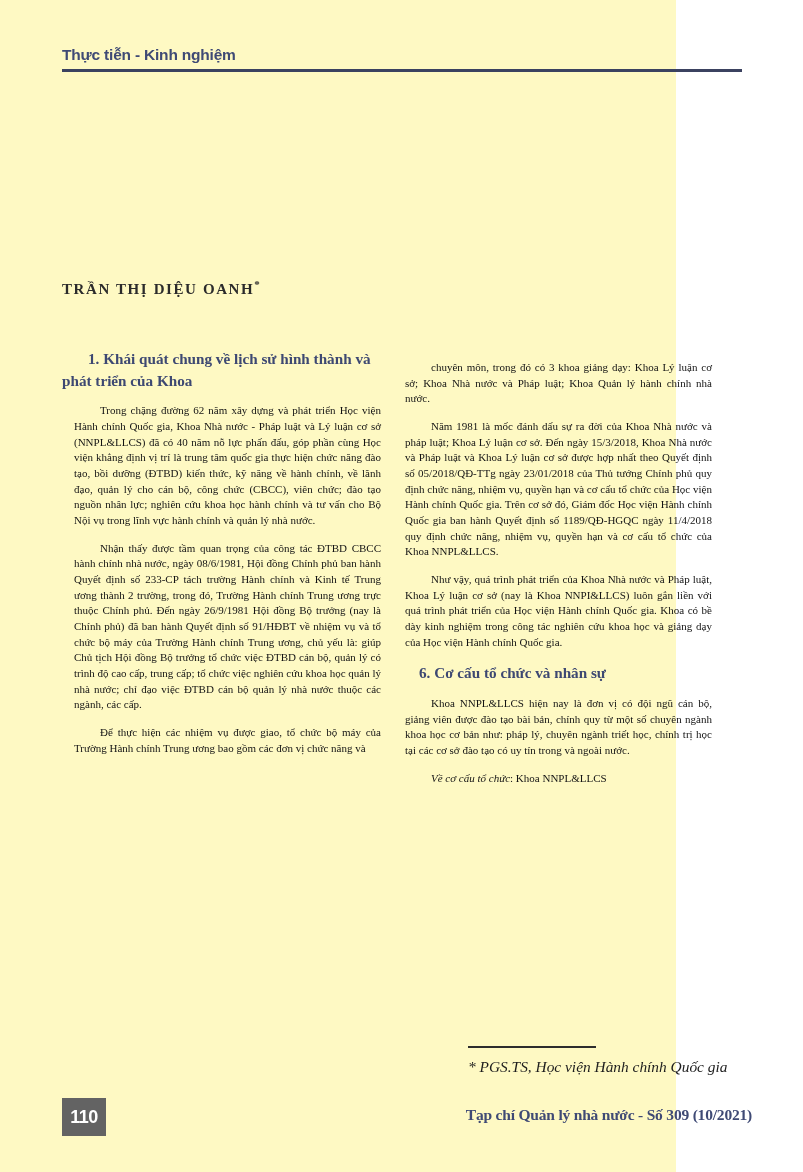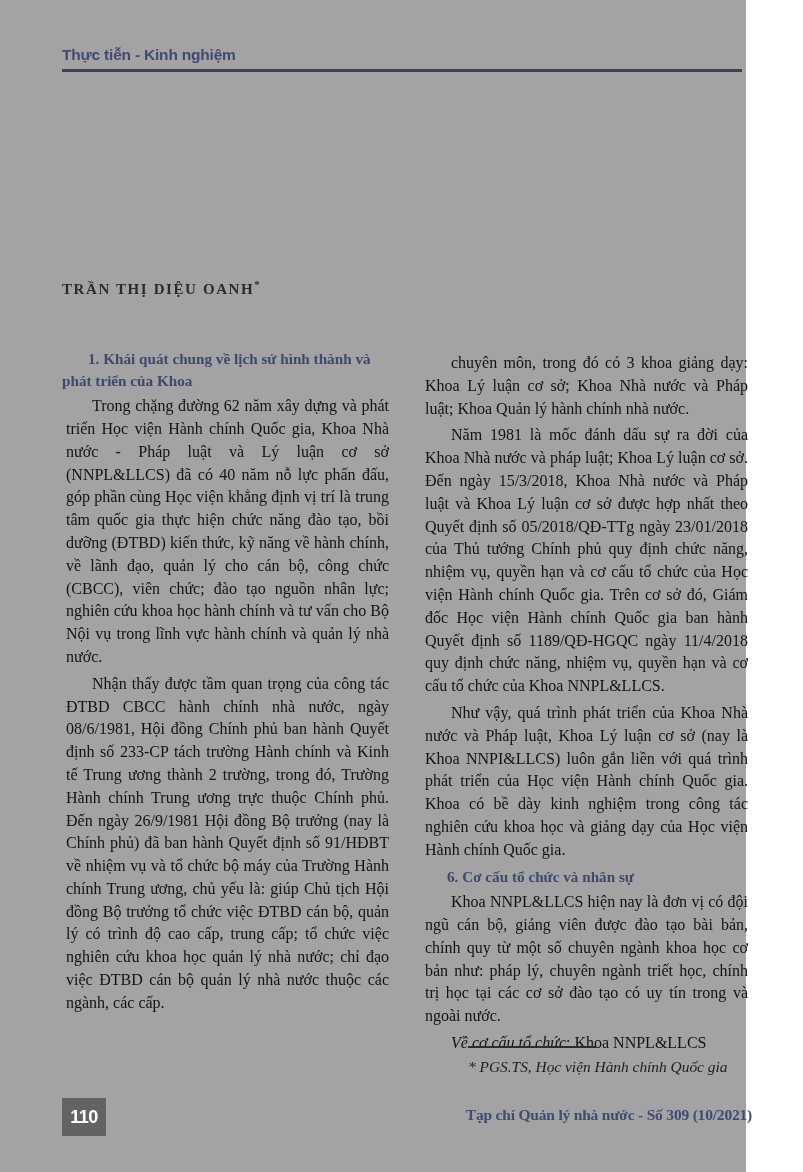--- a/index.html
+++ b/index.html
@@ -12,23 +12,23 @@
     height: 1172px;
     position: relative;
     font-family: "Liberation Serif", "DejaVu Serif", serif;
     color: #1b1b1b;
     overflow: hidden;
   }
 
   .page {
     position: absolute;
     left: 0; top: 0;
-    width: 746px;
+    width: 676px;
     height: 1172px;
-    background: #a3a3a3;
+    background: #fef9c3;
   }
 
   
   .runhead-wrap {
     position: absolute;
     left: 62px;
     top: 46px;
     width: 680px;
   }
   .runhead {
@@ -85,40 +85,39 @@
     letter-spacing: 0;
   }
 
   
   .columns {
     position: absolute;
     left: 62px;
     top: 348px;
     width: 690px;
     display: flex;
-    gap: 28px;
   }
   .col {
     width: 331px;
   }
 
   .sec-head {
     font-family: "Liberation Serif", "DejaVu Serif", serif;
     font-weight: bold;
     font-size: 15.2px;
     line-height: 1.42;
     color: #3d4872;
     text-indent: 26px;
     margin: 0 0 1px 0;
     text-align: left;
   }
 
   p.body {
-    margin: 4px;
-    font-size: 16px;
+    margin: 12px;
+    font-size: 11px;
     line-height: 1.425;
     text-align: justify;
     text-indent: 26px;
     color: #131313;
     hyphens: none;
   }
   p.body.nolast { text-align-last: left; }
   .it { font-style: italic; }
 
   
@@ -191,20 +190,21 @@
 
 
   <div class="author"><span>TRẦN THỊ DIỆU OANH</span><sup>*</sup></div>
 
   <div class="columns">
 
     <div class="col">
       <div class="sec-head">1. Khái quát chung về lịch sử hình thành và phát triển của Khoa</div>
       <p class="body">Trong chặng đường 62 năm xây dựng và phát triển Học viện Hành chính Quốc gia, Khoa Nhà nước - Pháp luật và Lý luận cơ sở (NNPL&amp;LLCS) đã có 40 năm nỗ lực phấn đấu, góp phần cùng Học viện khẳng định vị trí là trung tâm quốc gia thực hiện chức năng đào tạo, bồi dưỡng (ĐTBD) kiến thức, kỹ năng về hành chính, về lãnh đạo, quản lý cho cán bộ, công chức (CBCC), viên chức; đào tạo nguồn nhân lực; nghiên cứu khoa học hành chính và tư vấn cho Bộ Nội vụ trong lĩnh vực hành chính và quản lý nhà nước.</p>
       <p class="body">Nhận thấy được tầm quan trọng của công tác ĐTBD CBCC hành chính nhà nước, ngày 08/6/1981, Hội đồng Chính phủ ban hành Quyết định số 233-CP tách trường Hành chính và Kinh tế Trung ương thành 2 trường, trong đó, Trường Hành chính Trung ương trực thuộc Chính phủ. Đến ngày 26/9/1981 Hội đồng Bộ trưởng (nay là Chính phủ) đã ban hành Quyết định số 91/HĐBT về nhiệm vụ và tổ chức bộ máy của Trường Hành chính Trung ương, chủ yếu là: giúp Chủ tịch Hội đồng Bộ trưởng tổ chức việc ĐTBD cán bộ, quản lý có trình độ cao cấp, trung cấp; tổ chức việc nghiên cứu khoa học quản lý nhà nước; chỉ đạo việc ĐTBD cán bộ quản lý nhà nước thuộc các ngành, các cấp.</p>
+      <p class="body nolast">Để thực hiện các nhiệm vụ được giao, tổ chức bộ máy của Trường Hành chính Trung ương bao gồm các đơn vị chức năng và</p>
     </div>
 
     <div class="col">
       <p class="body">chuyên môn, trong đó có 3 khoa giảng dạy: Khoa Lý luận cơ sở; Khoa Nhà nước và Pháp luật; Khoa Quản lý hành chính nhà nước.</p>
       <p class="body">Năm 1981 là mốc đánh dấu sự ra đời của Khoa Nhà nước và pháp luật; Khoa Lý luận cơ sở. Đến ngày 15/3/2018, Khoa Nhà nước và Pháp luật và Khoa Lý luận cơ sở được hợp nhất theo Quyết định số 05/2018/QĐ-TTg ngày 23/01/2018 của Thủ tướng Chính phủ quy định chức năng, nhiệm vụ, quyền hạn và cơ cấu tổ chức của Học viện Hành chính Quốc gia. Trên cơ sở đó, Giám đốc Học viện Hành chính Quốc gia ban hành Quyết định số 1189/QĐ-HGQC ngày 11/4/2018 quy định chức năng, nhiệm vụ, quyền hạn và cơ cấu tổ chức của Khoa NNPL&amp;LLCS.</p>
       <p class="body">Như vậy, quá trình phát triển của Khoa Nhà nước và Pháp luật, Khoa Lý luận cơ sở (nay là Khoa NNPI&amp;LLCS) luôn gắn liền với quá trình phát triển của Học viện Hành chính Quốc gia. Khoa có bề dày kinh nghiệm trong công tác nghiên cứu khoa học và giảng dạy của Học viện Hành chính Quốc gia.</p>
       <div class="sec-head">6. Cơ cấu tổ chức và nhân sự</div>
       <p class="body">Khoa NNPL&amp;LLCS hiện nay là đơn vị có đội ngũ cán bộ, giảng viên được đào tạo bài bản, chính quy từ một số chuyên ngành khoa học cơ bản như: pháp lý, chuyên ngành triết học, chính trị học tại các cơ sở đào tạo có uy tín trong và ngoài nước.</p>
       <p class="body nolast"><span class="it">Về cơ cấu tổ chức</span><span>: Khoa NNPL&amp;LLCS</span></p>
     </div>

